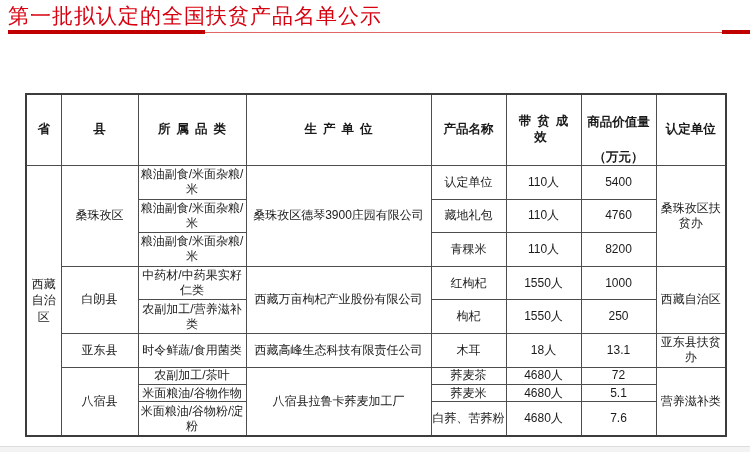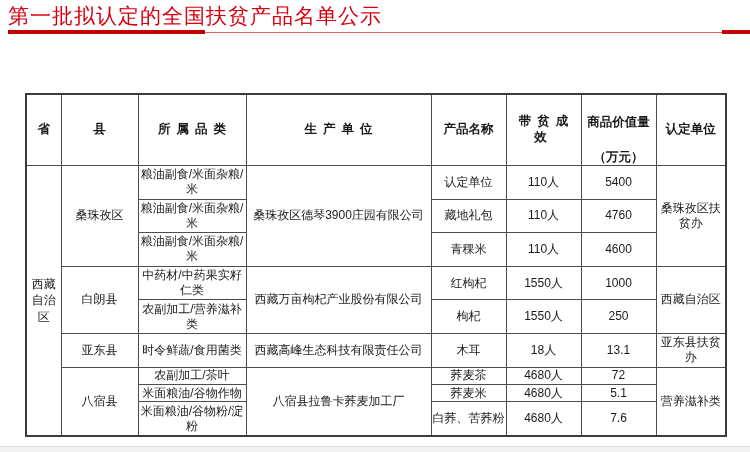--- a/index.html
+++ b/index.html
@@ -100,21 +100,21 @@
   <tr>
     <td>粮油副食/米面杂粮/米</td>
     <td>藏地礼包</td>
     <td>110人</td>
     <td>4760</td>
   </tr>
   <tr>
     <td>粮油副食/米面杂粮/米</td>
     <td>青稞米</td>
     <td>110人</td>
-    <td>4600</td>
+    <td>8200</td>
   </tr>
 
   <tr>
     <td rowspan="2">白朗县</td>
     <td>中药材/中药果实籽仁类</td>
     <td rowspan="2">西藏万亩枸杞产业股份有限公司</td>
     <td>红枸杞</td>
     <td>1550人</td>
     <td>1000</td>
     <td rowspan="2">西藏自治区</td>

